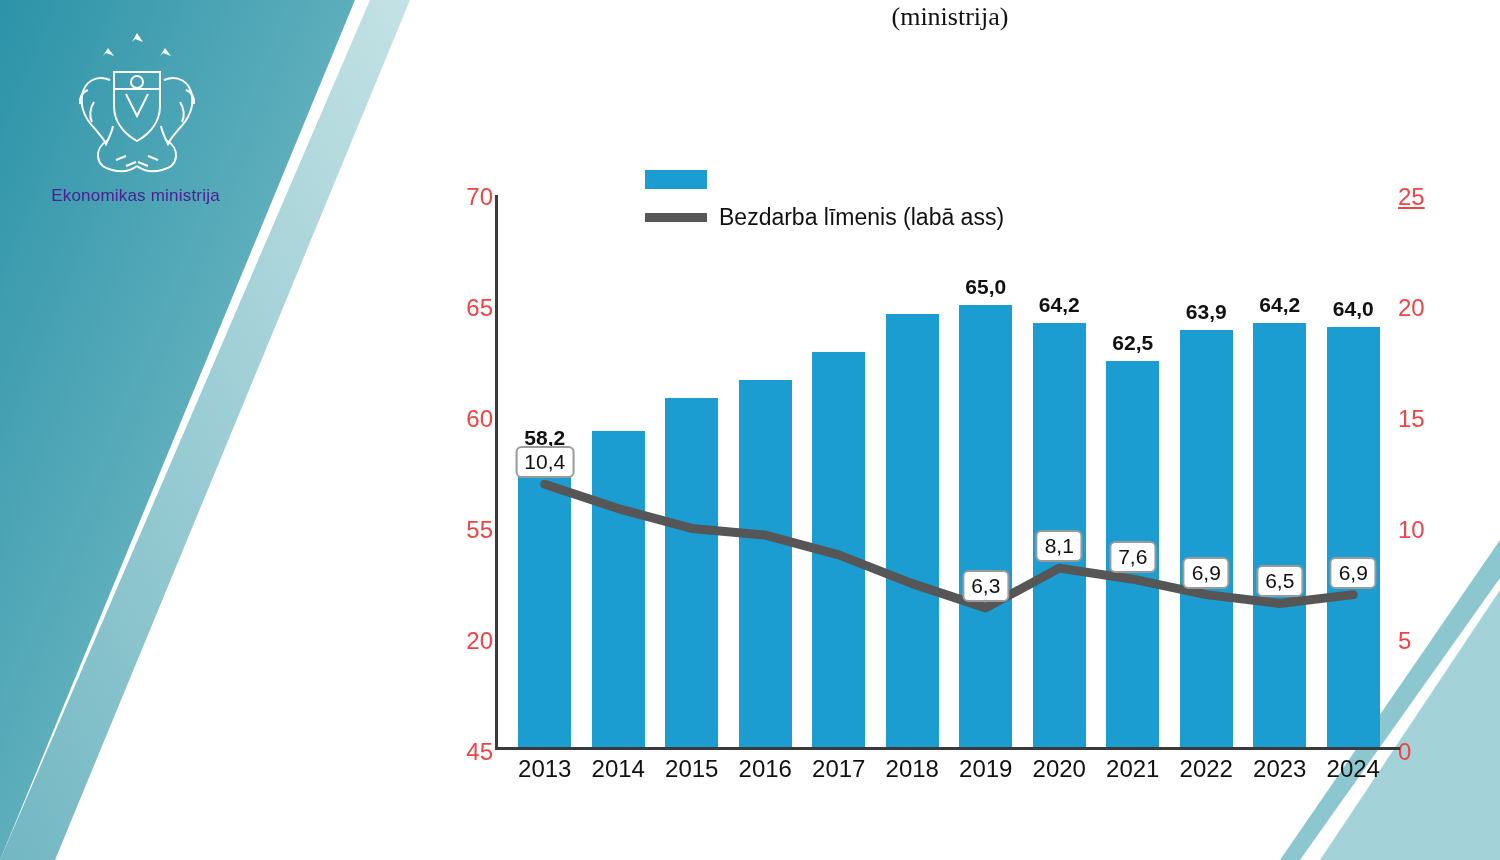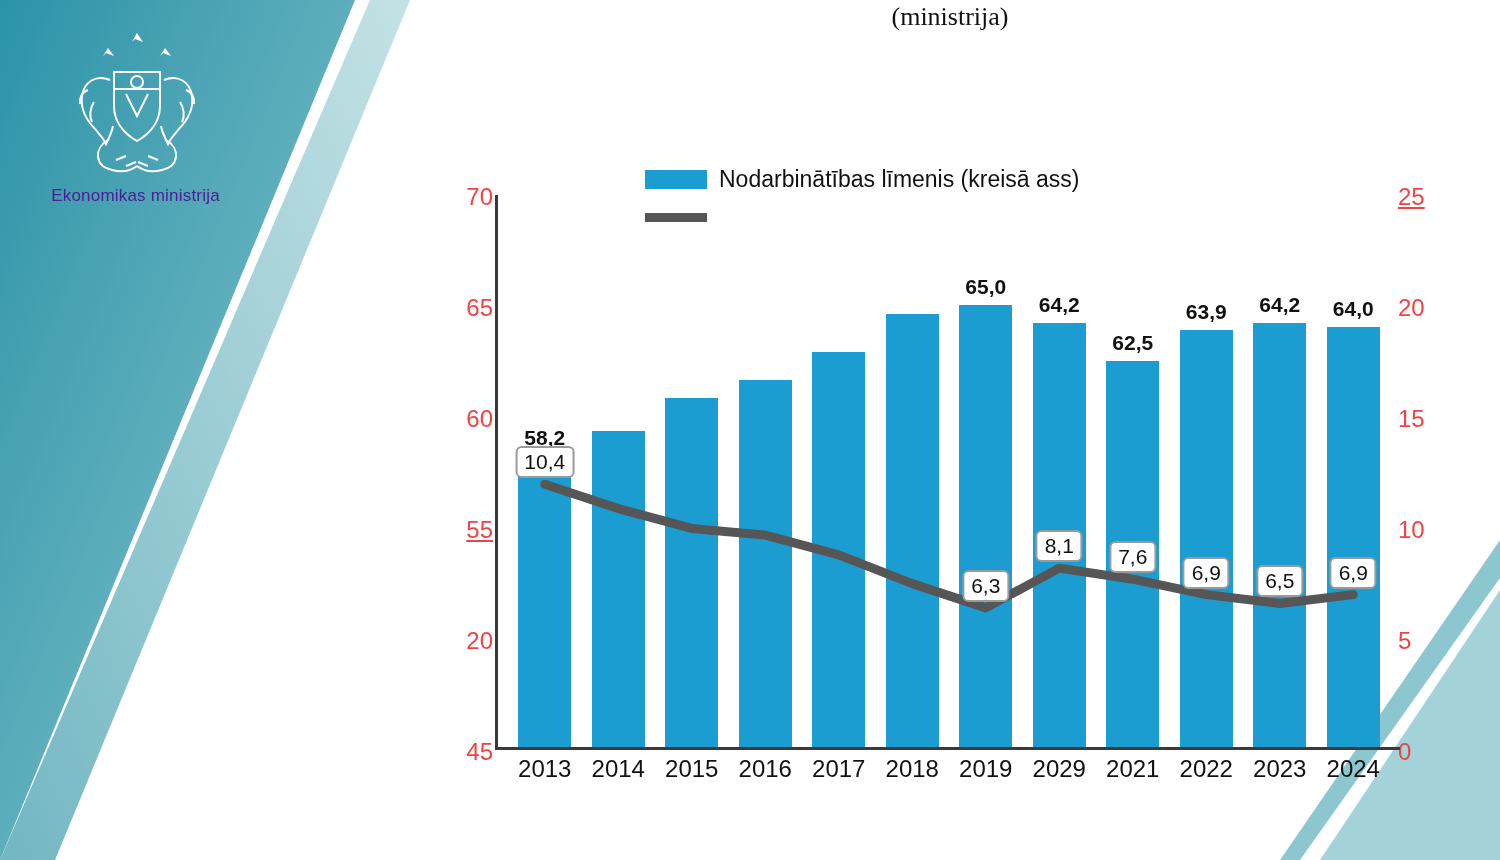--- a/index.html
+++ b/index.html
@@ -255,32 +255,32 @@
   </span>
   <div class="emblem-caption">Ekonomikas ministrija</div>
 </div>
 
 <div class="chart-panel">
   <div class="chart-subtitle">(ministrija)</div>
 
   <div class="legend">
     <div class="legend-row">
       <span class="legend-swatch-bar"></span>
-      <span class="legend-label">Nodarbinātības līmenis (kreisā ass)</span>
     </div>
     <div class="legend-row">
       <span class="legend-swatch-line"></span>
+      <span class="legend-label">Bezdarba līmenis (labā ass)</span>
     </div>
   </div>
 
   <div class="plot">
     <div class="axis-left">
         <div class="tick" style="bottom: 0%; margin-bottom: -16px;">45</div>
         <div class="tick" style="bottom: 20%; margin-bottom: -16px;">20</div>
-        <div class="tick" style="bottom: 40%; margin-bottom: -16px; text-decoration: underline;">55</div>
+        <div class="tick" style="bottom: 40%; margin-bottom: -16px;">55</div>
         <div class="tick" style="bottom: 60%; margin-bottom: -16px;">60</div>
         <div class="tick" style="bottom: 80%; margin-bottom: -16px;">65</div>
         <div class="tick" style="bottom: 100%; margin-bottom: -16px;">70</div>
       </div>
     <div class="axis-right">
         <div class="tick" style="bottom: 0%; margin-bottom: -16px;">0</div>
         <div class="tick" style="bottom: 20%; margin-bottom: -16px;">5</div>
         <div class="tick" style="bottom: 40%; margin-bottom: -16px;">10</div>
         <div class="tick" style="bottom: 60%; margin-bottom: -16px;">15</div>
         <div class="tick" style="bottom: 80%; margin-bottom: -16px;">20</div>
@@ -337,21 +337,21 @@
           <polyline points="46.75,289.248 120.25,313.53599999999994 193.75,333.408 267.25,340.032 340.75,359.904 414.25,388.60799999999995 487.75,412.89599999999996 561.25,373.152 634.75,384.192 708.25,399.648 781.75,408.48 855.25,399.648" fill="none" stroke="#565656" stroke-width="9" stroke-linejoin="round" stroke-linecap="round"></polyline>
         </svg>
       <div class="xlabels">
           <div class="xlabel">2013</div>
           <div class="xlabel">2014</div>
           <div class="xlabel">2015</div>
           <div class="xlabel">2016</div>
           <div class="xlabel">2017</div>
           <div class="xlabel">2018</div>
           <div class="xlabel">2019</div>
-          <div class="xlabel">2029</div>
+          <div class="xlabel">2020</div>
           <div class="xlabel">2021</div>
           <div class="xlabel">2022</div>
           <div class="xlabel">2023</div>
           <div class="xlabel">2024</div>
         </div>
     <div class="line-label" style="left: 46.75px; top: 267.248px;">10,4</div>
         <div class="line-label" style="left: 487.75px; top: 390.896px;">6,3</div>
         <div class="line-label" style="left: 561.25px; top: 351.152px;">8,1</div>
         <div class="line-label" style="left: 634.75px; top: 362.192px;">7,6</div>
         <div class="line-label" style="left: 708.25px; top: 377.648px;">6,9</div>

